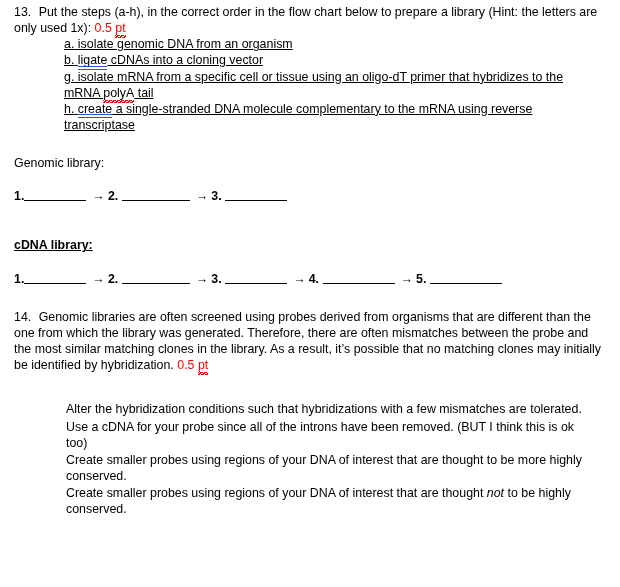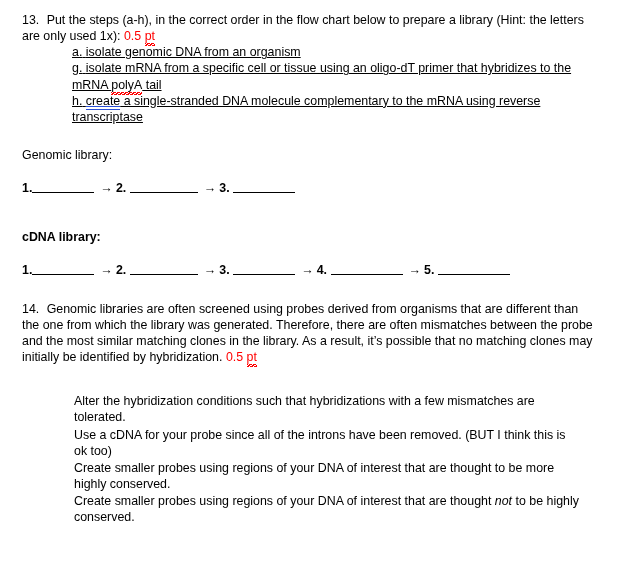--- a/index.html
+++ b/index.html
@@ -14,21 +14,21 @@
     font-family: "Liberation Sans", sans-serif;
     color: #000000;
     font-size: 12.4px;
     line-height: 1.30;
     -webkit-font-smoothing: antialiased;
   }
   .page {
     position: relative;
     width: 620px;
     height: 511px;
-    padding: 12px;
+    padding: 4px;
     box-sizing: border-box;
   }
 
   
   .q-block {
     margin: 0;
     padding: 0 14px 0 10px;
   }
   .q-para {
     margin: 0;
@@ -86,21 +86,21 @@
   }
 
   .spacer-sm { height: 11px; }
   .spacer-md { height: 17px; }
   .spacer-lg { height: 22px; }
 
   
   .lib-label {
     padding: 0 0 0 10px;
   }
-  .lib-label.bold { font-weight: bold; }
+  .lib-label.bold { font-weight: bold; text-decoration: underline; }
 
   .flow-row {
     padding: 0 0 0 10px;
     white-space: nowrap;
     font-weight: bold;
   }
   .flow-step {
     display: inline-block;
   }
   .flow-num {
@@ -146,20 +146,21 @@
     <div class="q-para">
       <span>13.</span>
       <span style="display:inline-block;width:4px"></span><span>Put the steps (a-h), in the correct order in the flow chart below to prepare a library (Hint: the letters are only used 1x):</span>
       <span class="red">0.5</span>
       <span class="sp sp-red-text">pt</span>
     </div>
 
     <ul class="sub-list">
       <li><span>a.</span> <span>isolate genomic DNA from an organism</span></li>
 
+      <li><span>b.</span> <span class="gr">ligate</span><span> cDNAs into a cloning vector</span></li>
 
 
 
 
 
       <li><span>g.</span> <span>isolate mRNA from a specific cell or tissue using an oligo-dT primer that hybridizes to the mRNA </span><span class="sp">polyA</span><span> tail</span></li>
 
       <li><span>h.</span> <span class="gr">create</span><span> a single-stranded DNA molecule complementary to the mRNA using reverse transcriptase</span></li>
     </ul>
   </div>

